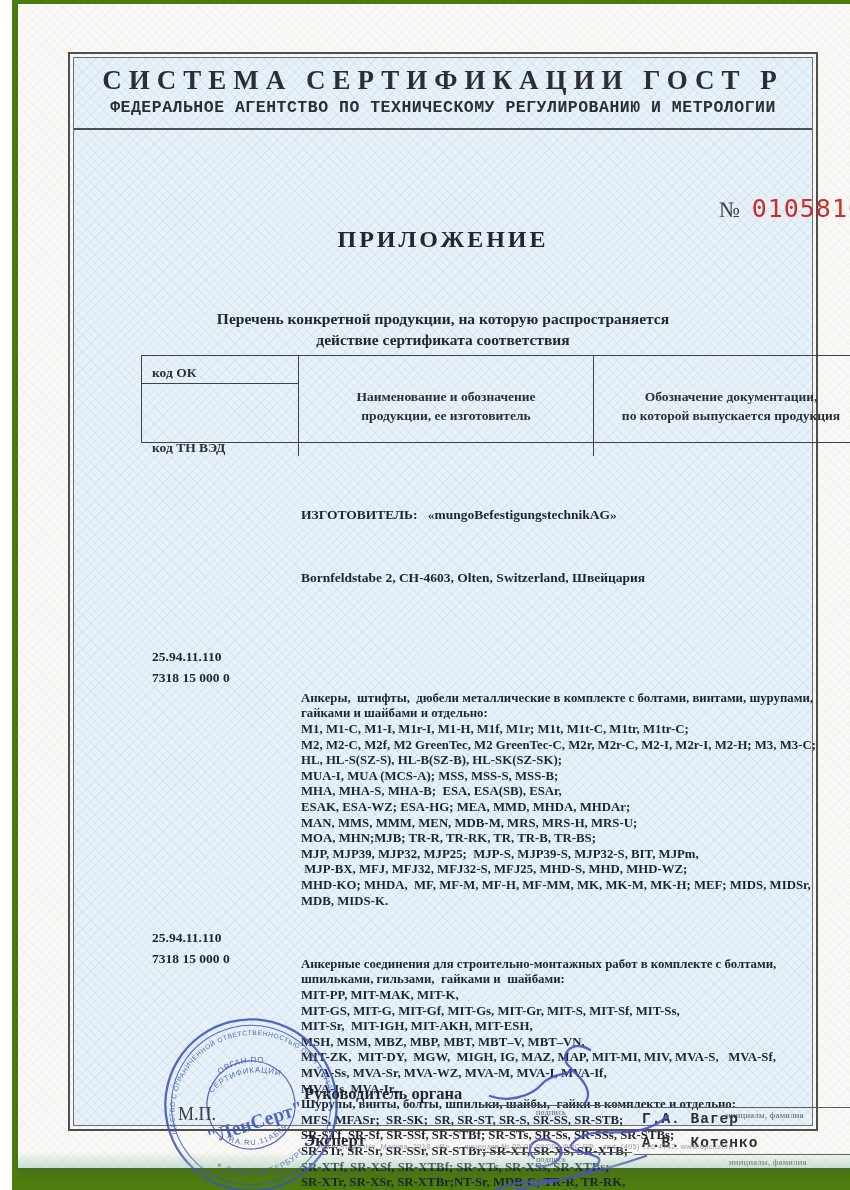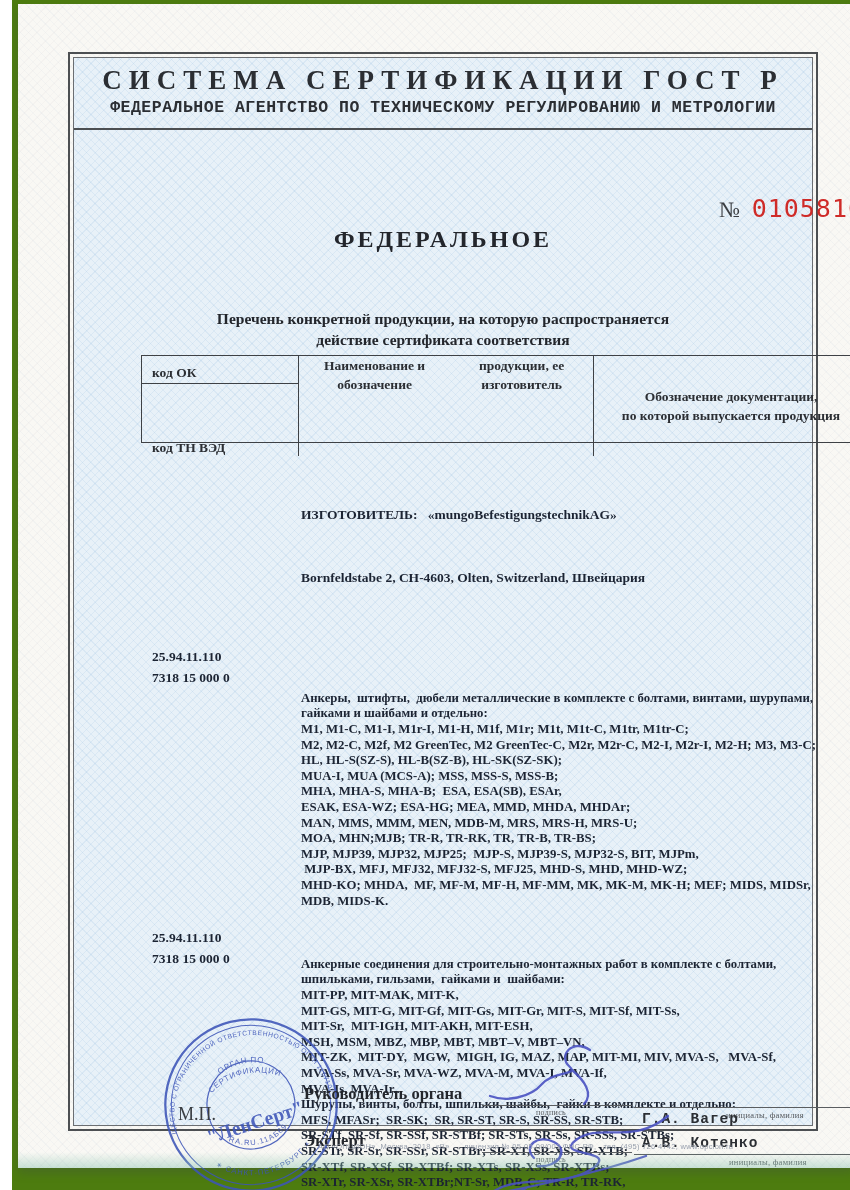--- a/index.html
+++ b/index.html
@@ -40,21 +40,21 @@
            padding:0 34px 9px 4px;line-height:1;}
   .subtitle{position:absolute;left:0;right:0;top:250px;text-align:center;
             font-size:15.5px;font-weight:bold;color:#23262c;line-height:21px;}
   
   .thead{position:absolute;left:67px;top:297px;width:726px;height:86px;
          border:1.5px solid #3e4145;display:grid;grid-template-columns:157px 295px 1fr;
          font-size:13.5px;font-weight:bold;color:#2b2e33;}
   .thead .c1{border-right:1.5px solid #3e4145;display:grid;grid-template-rows:1fr 1fr;gap:44px;}
   .thead .c1 .r1{border-bottom:1.5px solid #3e4145;padding:9px 0 0 10px;}
   .thead .c1 .r2{padding:12px 0 0 10px;}
-  .thead .c2{border-right:1.5px solid #3e4145;display:flex;flex-direction:row;justify-content:flex-end;text-align:center;line-height:19px;}
+  .thead .c2{border-right:1.5px solid #3e4145;display:flex;flex-direction:column;justify-content:center;text-align:center;line-height:19px;}
   .thead .c3{display:flex;flex-direction:column;justify-content:center;text-align:center;line-height:19px;}
   
   .docbody{position:absolute;left:67px;top:404px;width:726px;color:#1c2433;}
   .manu{margin-left:160px;font-size:13.5px;font-weight:bold;line-height:21px;white-space:pre-wrap;}
   .block{position:relative;}
   .codes{position:absolute;left:11px;width:145px;font-size:13.5px;font-weight:bold;line-height:21px;}
   .blines{margin-left:160px;font-size:12.8px;font-weight:bold;line-height:15.6px;white-space:pre-wrap;}
   .blines div{white-space:pre-wrap;}
   .b1{margin-top:14px;}
   .b2{margin-top:1px;}
@@ -93,21 +93,21 @@
         <div class="band">
           <div class="l1">СИСТЕМА СЕРТИФИКАЦИИ ГОСТ Р</div>
           <div class="l2">ФЕДЕРАЛЬНОЕ АГЕНТСТВО ПО ТЕХНИЧЕСКОМУ РЕГУЛИРОВАНИЮ И МЕТРОЛОГИИ</div>
         </div>
 
         <div class="formnum">
           <span class="no">№</span>
           <span class="val">0105810</span>
         </div>
 
-        <div class="doc-title">ФЕДЕРАЛЬНОЕ</div>
+        <div class="doc-title">ПРИЛОЖЕНИЕ</div>
 
 
         <div class="subtitle">
           <div>Перечень конкретной продукции,  на которую распространяется</div>
           <div>действие сертификата соответствия</div>
         </div>
 
         <div class="thead">
           <div class="c1">
             <div class="r1">код ОК</div>

